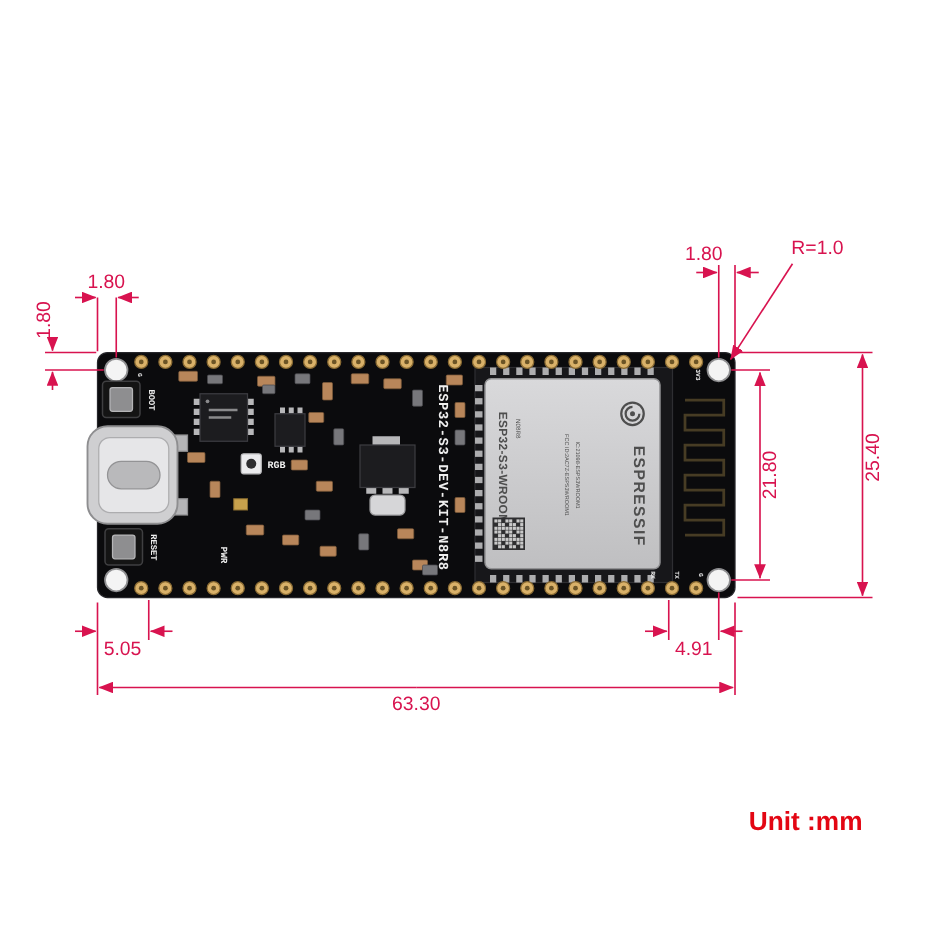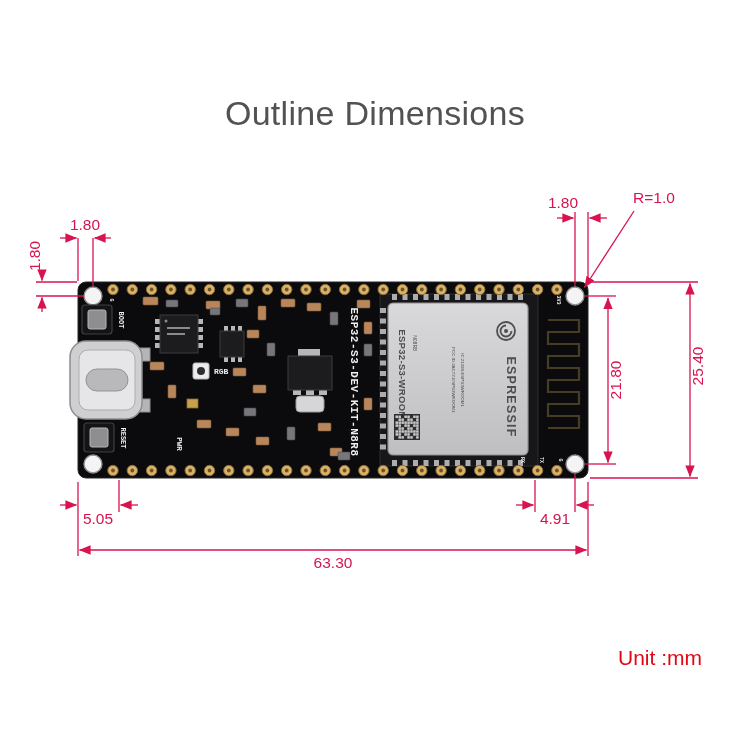--- a/index.html
+++ b/index.html
@@ -1,20 +1,20 @@
 <!DOCTYPE html>
 <html><head>
 <meta charset="utf-8">
 <style>
   * { margin:0; padding:0; box-sizing:border-box; }
   html,body { width:750px; height:750px; background:#ffffff; font-family:"Liberation Sans", sans-serif; }
   .page { position:relative; width:750px; height:750px; background:#ffffff; overflow:hidden; }
   .title { position:absolute; top:94px; left:0; width:100%; text-align:center;
            font-size:34px; font-weight:400; color:#525252; letter-spacing:.3px; }
-  .unit  { position:absolute; top:646px; right:48px; font-size:21px; color:#E30613; }
+  .unit  { position:absolute; top:646px; right:60px; font-size:21px; color:#E30613;font-weight:bold; }
   svg { position:absolute; left:0; top:0; }
   svg text { font-family:"Liberation Sans", sans-serif; }
   .dim      { stroke:#D8134F; stroke-width:1.3; fill:none; }
   .dim-arrow{ marker-end:url(#arrowhead); }
   .dim-text { fill:#D8134F; font-size:15.5px; }
   .board    { fill:#0B0B0D; stroke:#26262A; stroke-width:1; }
   .hole     { fill:#F4F4F4; stroke:#8F8F91; stroke-width:1.4; }
   .pin      { fill:#D9B169; stroke:#8A6B33; stroke-width:1; }
   .pin-hole { fill:#6B5426; }
   .cast     { fill:#ADADAF; }
@@ -37,21 +37,20 @@
   .btn-cap  { fill:#8E8E90; stroke:#B5B5B7; stroke-width:1; }
   .meander  { stroke:#7A6638; stroke-width:2.2; fill:none; opacity:.55; }
   .logo-ring{ stroke:#4E4E4E; stroke-width:1.8; fill:none; }
   .logo-dot { fill:#4E4E4E; }
 </style>
 </head>
 <body>
 
 <div class="page">
 
-  <h1 class="title">Outline Dimensions</h1>
 
   <svg width="750" height="750" viewBox="0 0 750 750">
     <defs>
       <marker id="arrowhead" viewBox="0 0 10 8" refX="9.5" refY="4" markerWidth="9" markerHeight="7.2" orient="auto">
         <path d="M0,0 L10,4 L0,8 Z" fill="#D8134F"></path>
       </marker>
       <linearGradient id="shieldGrad" x1="0" y1="0" x2="0" y2="1">
         <stop offset="0" stop-color="#D9D9DB"></stop>
         <stop offset="1" stop-color="#BFBFC1"></stop>
       </linearGradient>

